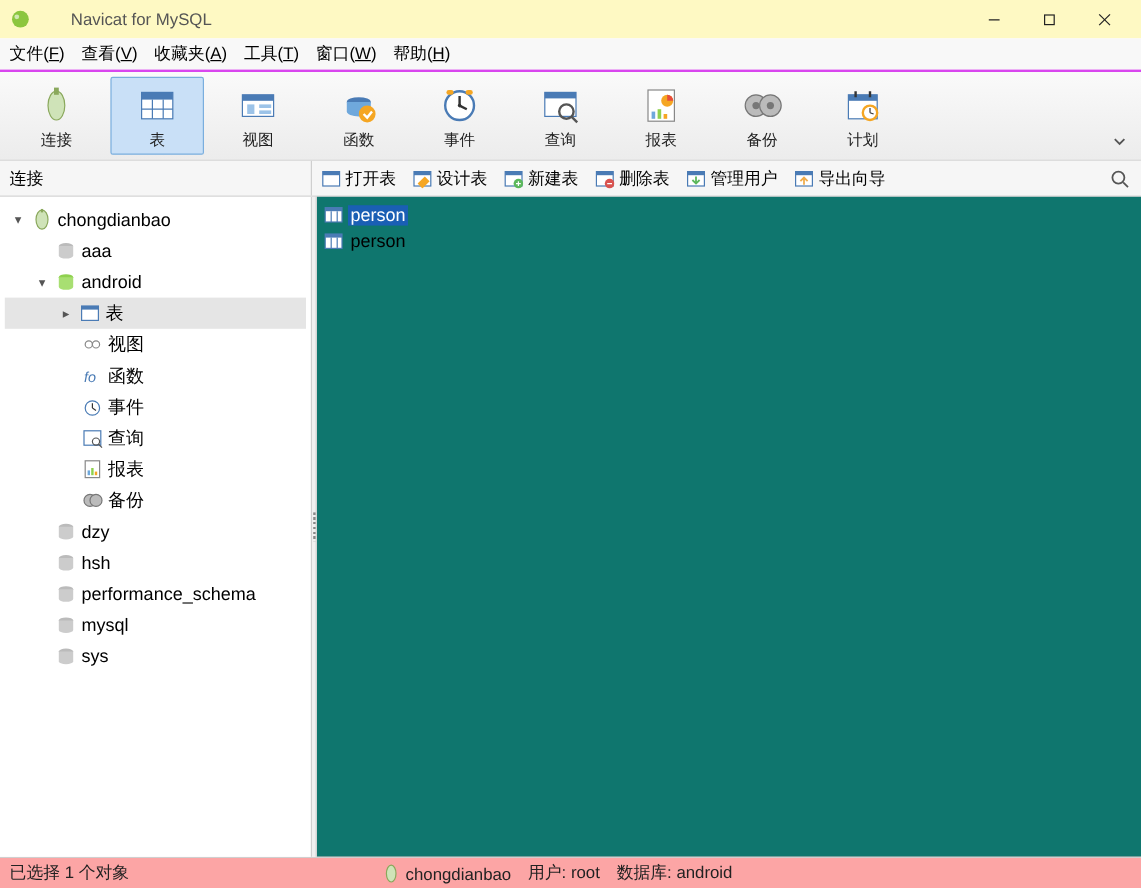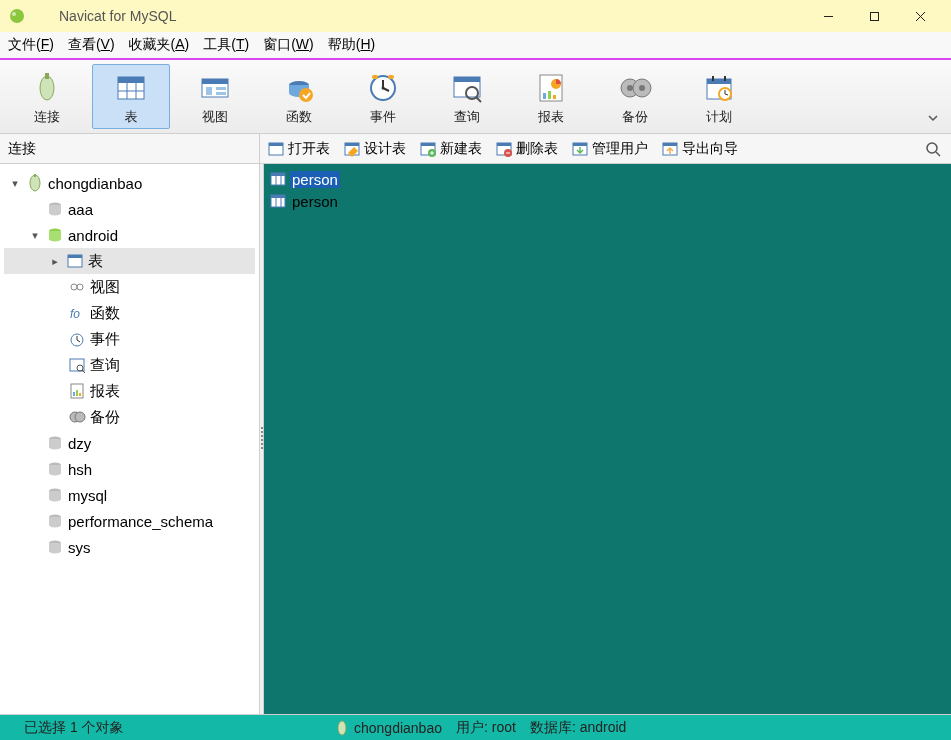--- a/index.html
+++ b/index.html
@@ -51,21 +51,21 @@
 .indent2 { padding-left: 44px; }
 .indent3 { padding-left: 64px; }
 
 
 .objrow { display:flex; align-items:center; height:22px; gap:4px; font-size:15px; }
 .objrow .oic { width:16px;height:16px; }
 .objrow.sel .olabel { background:#1a5fb4; color:#fff; padding: 0 2px; }
 .objrow .olabel { padding: 0 2px; }
 
 
-.statusbar { height:26px; border-top:1px solid #cfcfcf; background:#14b8a6; display:flex; align-items:center; font-size:14px; color:#222; padding:0 24px; }
+.statusbar { height:26px; border-top:1px solid #cfcfcf; background:#fca5a5; display:flex; align-items:center; font-size:14px; color:#222; padding:0 8px; }
 .statusbar .lseg { width: 310px; }
 .statusbar .rseg { display:flex; align-items:center; gap:14px; }
 .statusbar .sic { width:16px; height:16px; margin-right:4px; }
 
 
 svg { display:block; }
 </style>
 </head>
 <body>
 
@@ -424,31 +424,31 @@
       <span class="label">hsh</span>
     </div>
     <div class="treerow indent1">
       <span class="tw"></span>
       <span class="ticon">
           <svg viewBox="0 0 18 18">
             <ellipse cx="9" cy="5" rx="6" ry="2.5" fill="#bbb"></ellipse>
             <path d="M3 5 v8 a6 2.5 0 0 0 12 0 v-8" fill="#ccc"></path>
           </svg>
         </span>
-      <span class="label">mysql</span>
+      <span class="label">performance_schema</span>
     </div>
     <div class="treerow indent1">
       <span class="tw"></span>
       <span class="ticon">
           <svg viewBox="0 0 18 18">
             <ellipse cx="9" cy="5" rx="6" ry="2.5" fill="#bbb"></ellipse>
             <path d="M3 5 v8 a6 2.5 0 0 0 12 0 v-8" fill="#ccc"></path>
           </svg>
         </span>
-      <span class="label">performance_schema</span>
+      <span class="label">mysql</span>
     </div>
     <div class="treerow indent1">
       <span class="tw"></span>
       <span class="ticon">
           <svg viewBox="0 0 18 18">
             <ellipse cx="9" cy="5" rx="6" ry="2.5" fill="#bbb"></ellipse>
             <path d="M3 5 v8 a6 2.5 0 0 0 12 0 v-8" fill="#ccc"></path>
           </svg>
         </span>
       <span class="label">sys</span>

